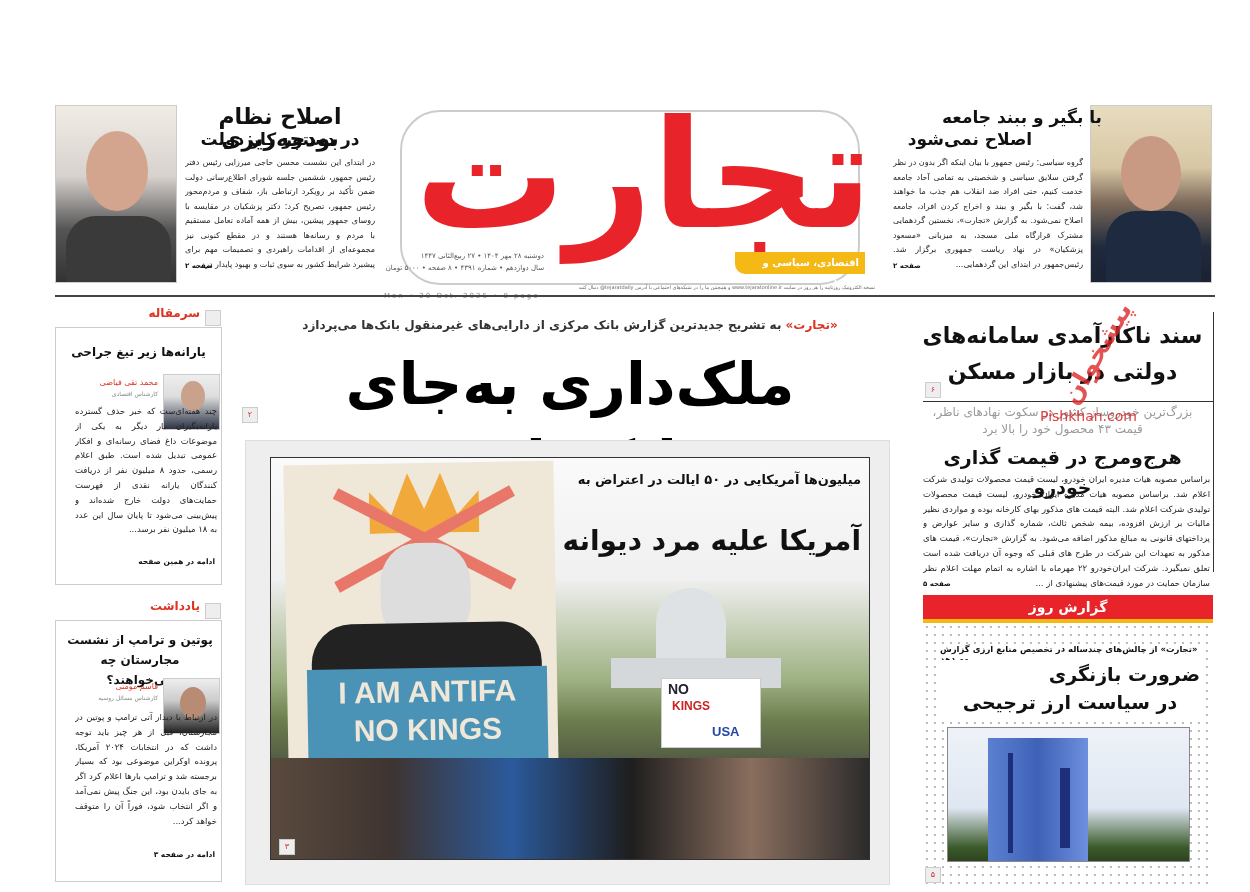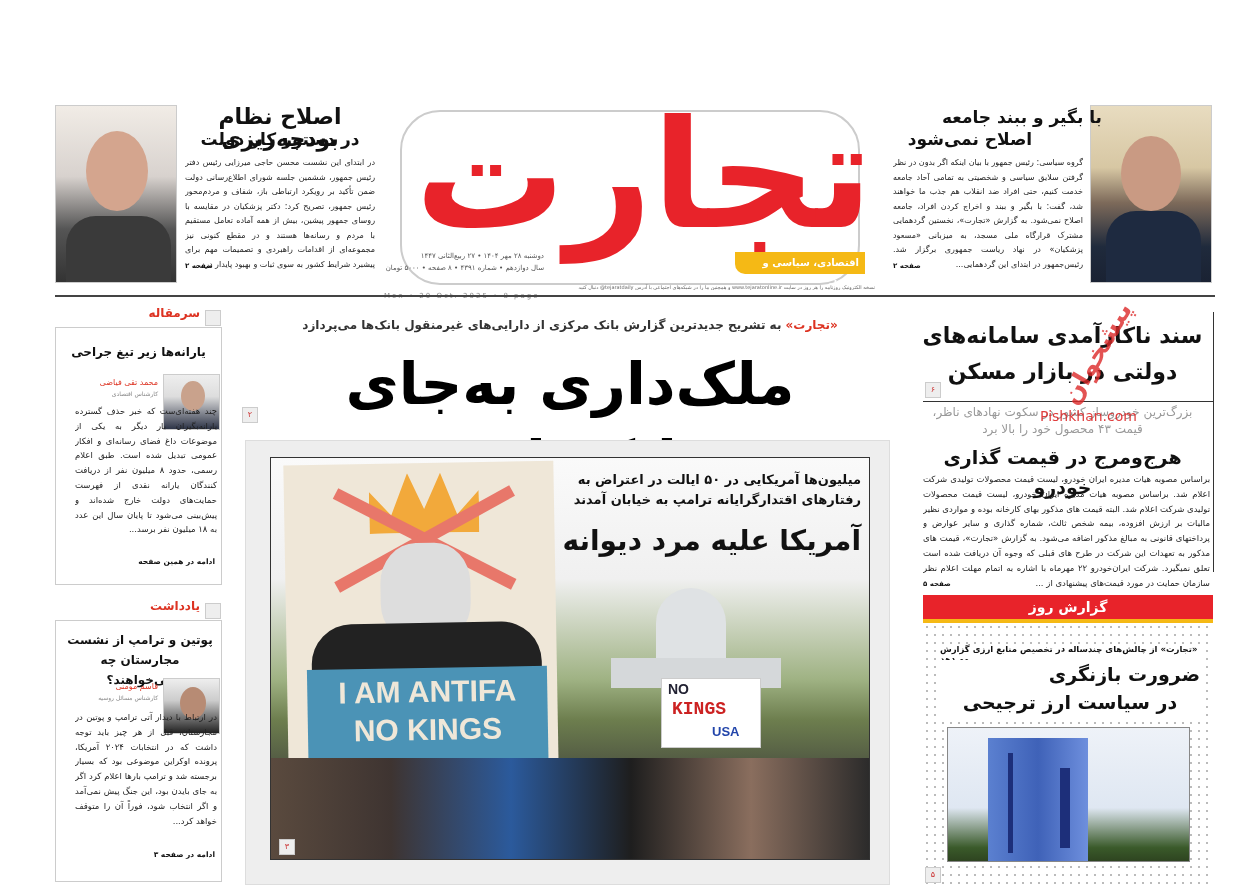--- a/index.html
+++ b/index.html
@@ -67,28 +67,27 @@
     <div class="abs" style="left:40px;top:70px;width:200px;height:12px;background:#e8776a;transform:rotate(-28deg)"></div>
     <div class="abs" style="left:95px;top:80px;width:90px;height:100px;background:#ddd;border-radius:40%"></div>
     <div class="abs" style="left:25px;top:160px;width:230px;height:60px;background:#222;border-radius:40px 40px 0 0"></div>
     <div class="abs" style="left:20px;top:205px;width:240px;height:95px;background:#4b93b6"></div>
     <div class="abs bold center" style="left:20px;top:212px;width:240px;font-size:30px;color:#efe7d8;font-family:'Liberation Sans',sans-serif">I AM ANTIFA</div>
     <div class="abs bold center" style="left:20px;top:250px;width:240px;font-size:30px;color:#efe7d8;font-family:'Liberation Sans',sans-serif">NO KINGS</div>
   </div>
 
   <div class="abs" style="left:390px;top:220px;width:100px;height:70px;background:#fff;border:1px solid #ccc">
     <div class="abs bold" style="left:6px;top:2px;font-size:14px;color:#223;font-family:'Liberation Sans',sans-serif">NO</div>
-    <div class="abs bold" style="left:10px;top:20px;font-size:18px;color:#c22;font-family:Liberation Mono, monospace">KINGS</div>
+    <div class="abs bold" style="left:10px;top:20px;font-size:12px;color:#c22;font-family:Liberation Sans, sans-serif">KINGS</div>
     <div class="abs bold" style="left:50px;top:45px;font-size:13px;color:#2245aa;font-family:'Liberation Sans',sans-serif">USA</div>
   </div>
 
   <div class="abs" style="left:0;top:300px;width:600px;height:103px;background:linear-gradient(90deg,#5a4a3e,#3e3431,#2b5a9c,#1e1e1e,#8a6e5e,#2a2a2a)"></div>
 
   <div class="abs rtl bold" style="left:290px;top:12px;width:300px;font-size:13px;line-height:20px">میلیون‌ها آمریکایی در ۵۰ ایالت در اعتراض به</div>
-  <div class="abs rtl bold" style="left:290px;top:32px;width:300px;font-size:13px;line-height:20px">رفتارهای اقتدارگرایانه ترامپ به خیابان آمدند</div>
   <div class="abs rtl bold" style="left:290px;top:58px;width:300px;font-size:28px;line-height:50px;letter-spacing:-1px">آمریکا علیه مرد دیوانه</div>
   <div class="abs pnum" style="left:8px;top:381px">۳</div>
 </div>
 
 <div class="abs" style="left:1213px;top:312px;width:1px;height:260px;background:#333"></div>
 <div class="abs rtl bold" style="left:915px;top:318px;width:295px;font-size:22px;line-height:36px;text-align:center">سند ناکارآمدی سامانه‌های</div>
 <div class="abs rtl bold" style="left:915px;top:354px;width:295px;font-size:22px;line-height:36px;text-align:center">دولتی در بازار مسکن</div>
 <div class="abs pnum" style="left:925px;top:382px">۶</div>
 <div class="abs" style="left:923px;top:401px;width:290px;height:1px;background:#333"></div>
 

